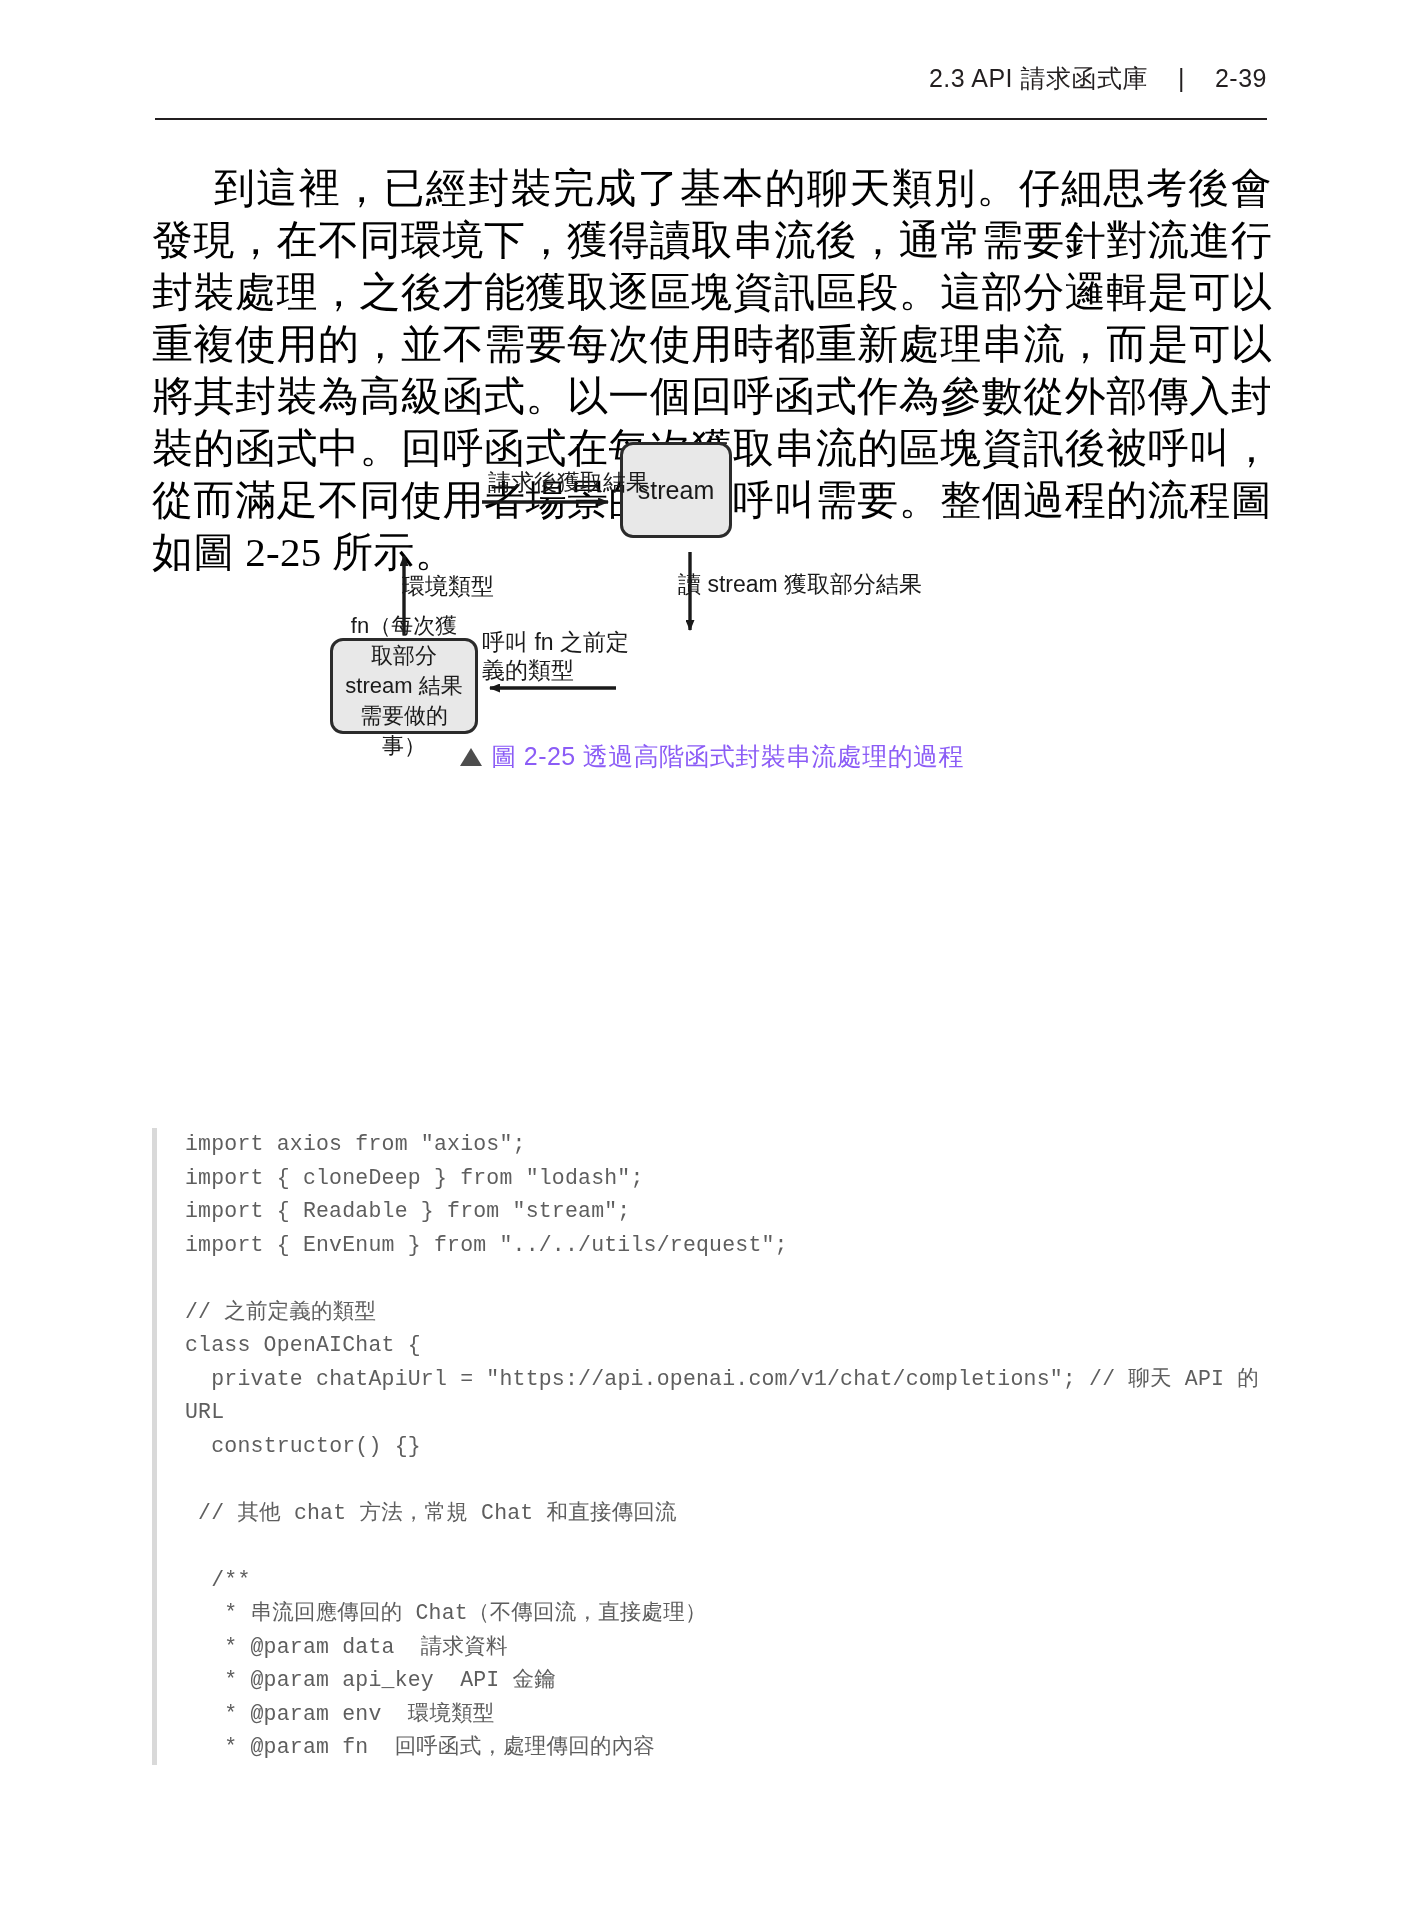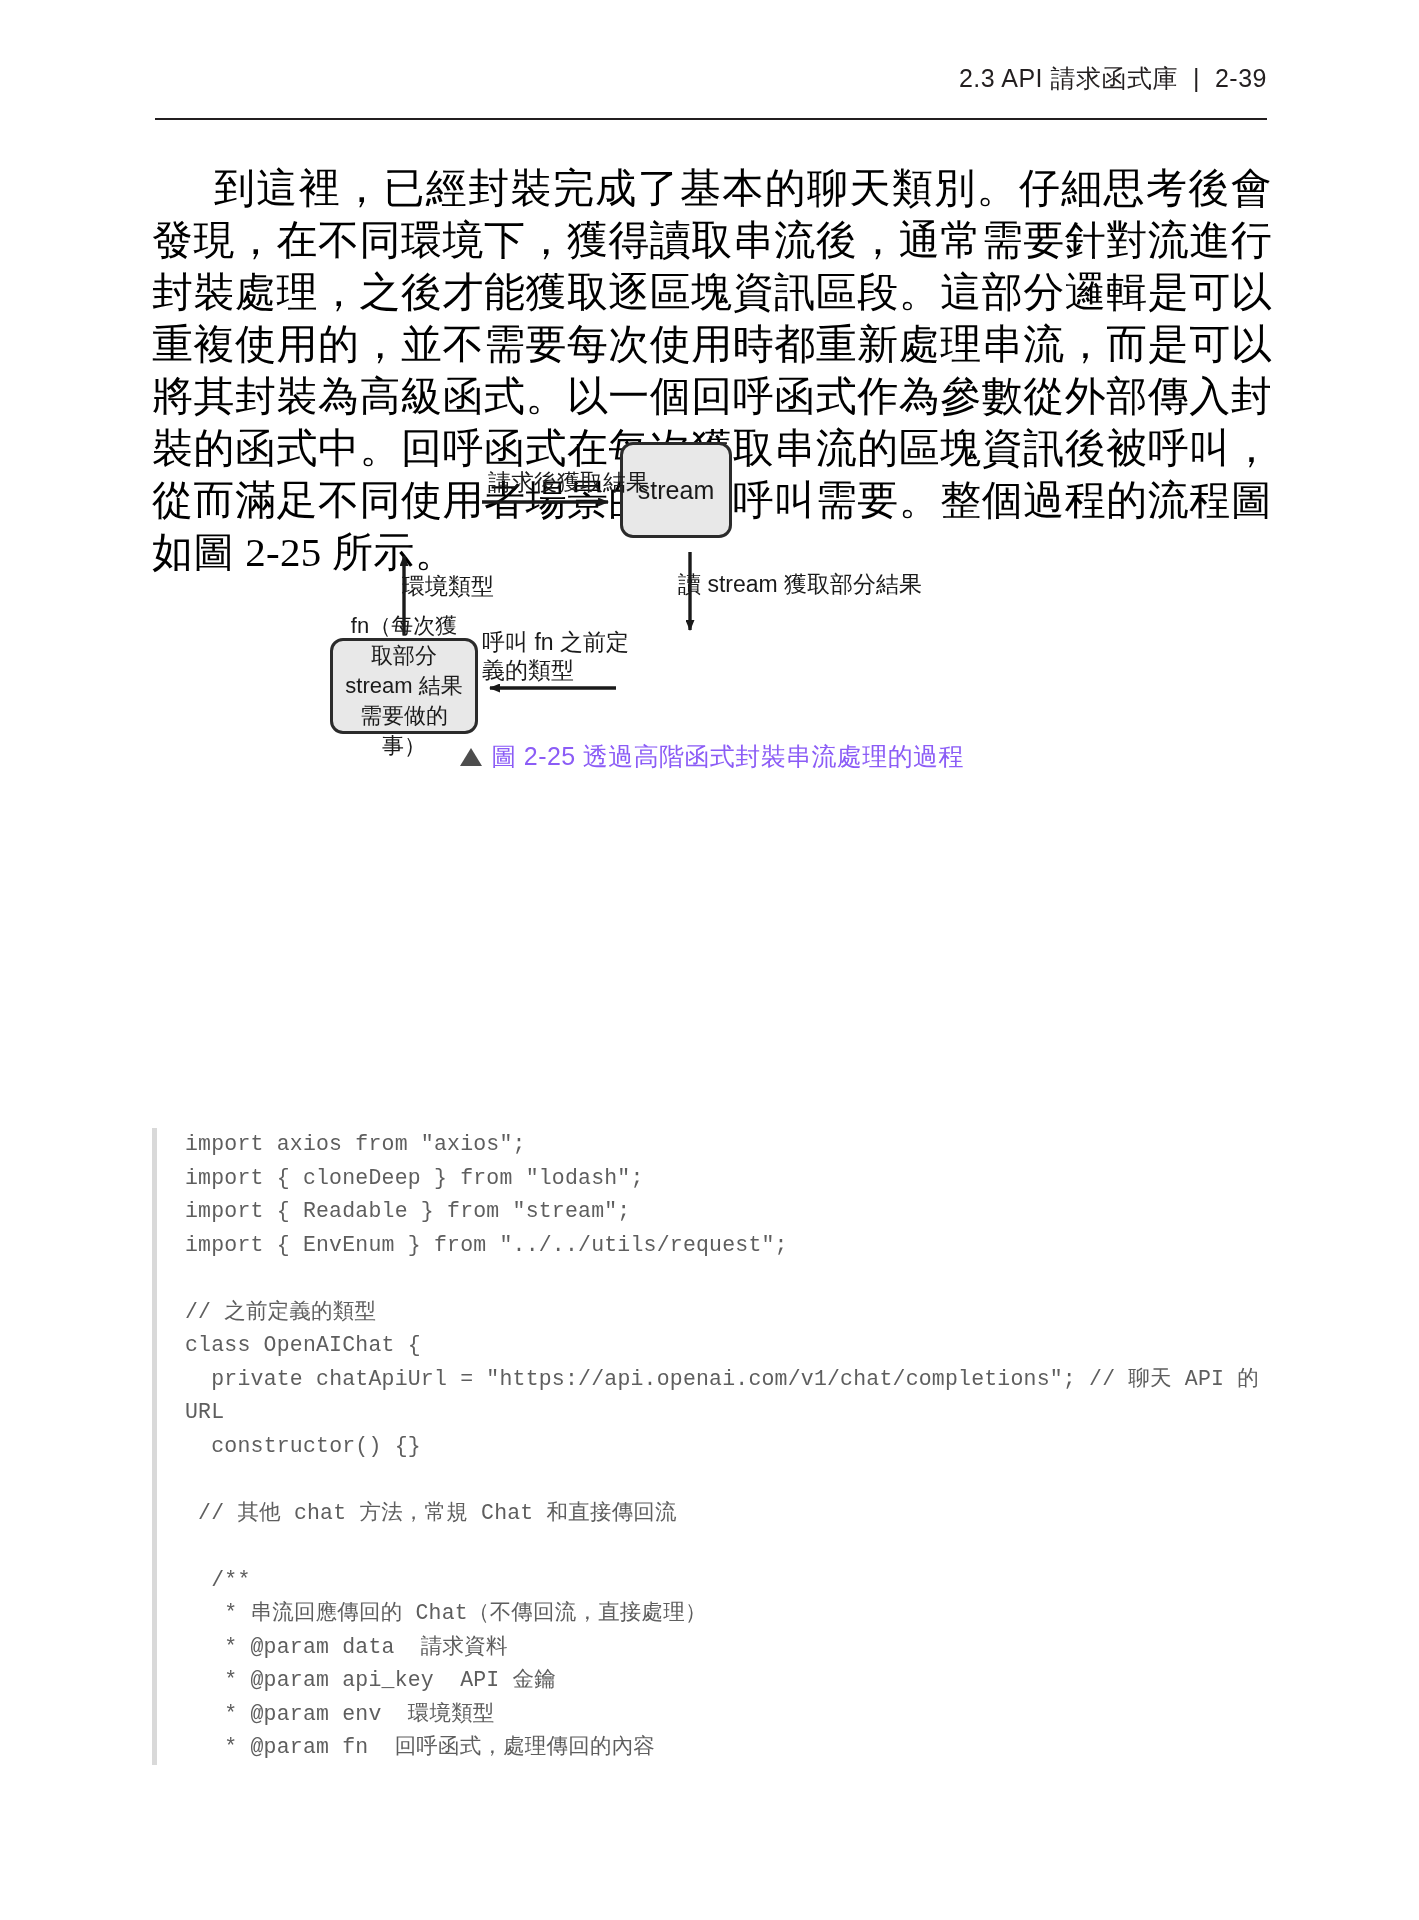--- a/index.html
+++ b/index.html
@@ -38,21 +38,21 @@
     top: 56px;
     height: 2px;
     background: #231f20;
   }
   .header-text {
     position: absolute;
     right: 0;
     top: 0;
     display: flex;
     align-items: baseline;
-    gap: 11px;
+    gap: 26px;
     font-family: "Liberation Sans", "DejaVu Sans", sans-serif;
     font-size: 25px;
     letter-spacing: 0.5px;
     color: #231f20;
     white-space: nowrap;
   }
   .header-sep {
     font-size: 25px;
     padding: 0 4px;
     color: #231f20;

